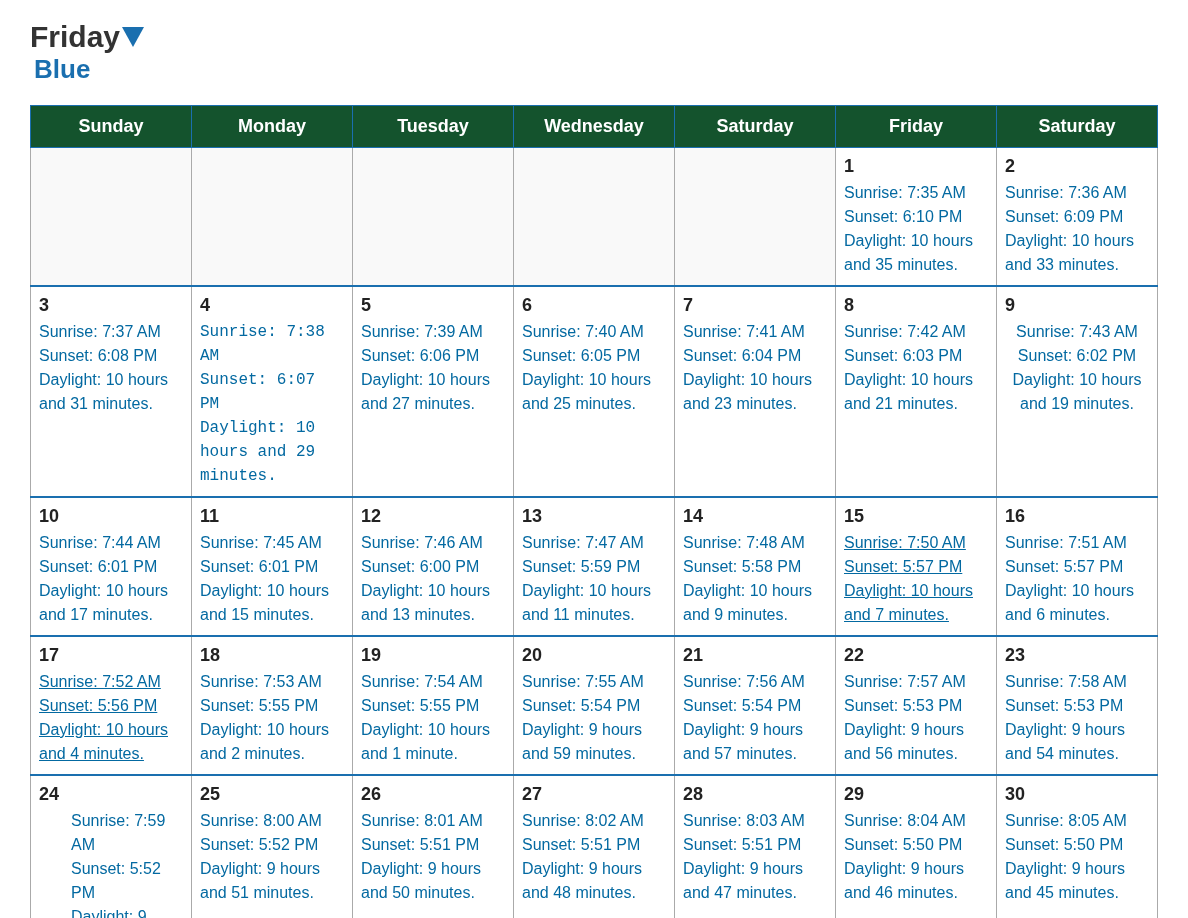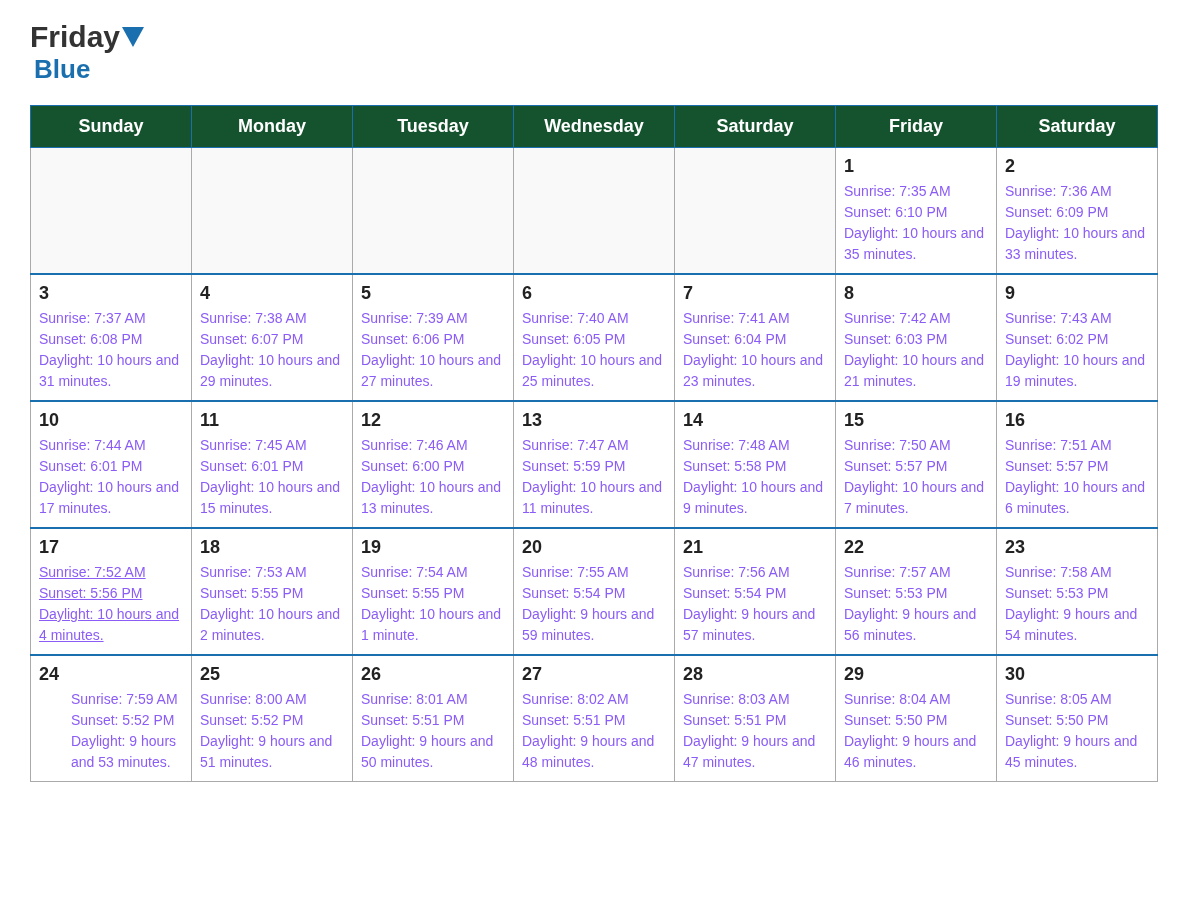--- a/index.html
+++ b/index.html
@@ -55,22 +55,22 @@
       width: calc(100% / 7);
       min-height: 100px;
     }
     .day-number {
       font-size: 18px;
       font-weight: bold;
       color: #222;
       margin-bottom: 4px;
     }
     .day-info {
-      font-size: 14px;
-      color: #8b5cf6;
+      font-size: 16px;
+      color: #0369a1;
       line-height: 1.5;
     }
     .empty-cell {
       background: #f9f9f9;
     }
     tr:not(:first-child) td {
       border-top: 2px solid #1a6faf;
     }
     .logo-row {
       display: flex;
@@ -147,21 +147,21 @@
       </tr>
       <tr>
         <td>
           <div class="day-number">3</div>
           <div class="day-info" style="white-space: pre-line;">Sunrise: 7:37 AM
 Sunset: 6:08 PM
 Daylight: 10 hours and 31 minutes.</div>
         </td>
         <td>
           <div class="day-number">4</div>
-          <div class="day-info" style="white-space: pre-line;">Sunrise: 7:38 AM
+          <div class="day-info" style="white-space: pre-line; font-family: Liberation Mono, monospace;">Sunrise: 7:38 AM
 Sunset: 6:07 PM
 Daylight: 10 hours and 29 minutes.</div>
         </td>
         <td>
           <div class="day-number">5</div>
           <div class="day-info" style="white-space: pre-line;">Sunrise: 7:39 AM
 Sunset: 6:06 PM
 Daylight: 10 hours and 27 minutes.</div>
         </td>
         <td>
@@ -177,21 +177,21 @@
 Daylight: 10 hours and 23 minutes.</div>
         </td>
         <td>
           <div class="day-number">8</div>
           <div class="day-info" style="white-space: pre-line;">Sunrise: 7:42 AM
 Sunset: 6:03 PM
 Daylight: 10 hours and 21 minutes.</div>
         </td>
         <td>
           <div class="day-number">9</div>
-          <div class="day-info" style="white-space: pre-line;">Sunrise: 7:43 AM
+          <div class="day-info" style="white-space: pre-line; text-align: center;">Sunrise: 7:43 AM
 Sunset: 6:02 PM
 Daylight: 10 hours and 19 minutes.</div>
         </td>
       </tr>
       <tr>
         <td>
           <div class="day-number">10</div>
           <div class="day-info" style="white-space: pre-line;">Sunrise: 7:44 AM
 Sunset: 6:01 PM
 Daylight: 10 hours and 17 minutes.</div>
@@ -215,21 +215,21 @@
 Daylight: 10 hours and 11 minutes.</div>
         </td>
         <td>
           <div class="day-number">14</div>
           <div class="day-info" style="white-space: pre-line;">Sunrise: 7:48 AM
 Sunset: 5:58 PM
 Daylight: 10 hours and 9 minutes.</div>
         </td>
         <td>
           <div class="day-number">15</div>
-          <div class="day-info" style="white-space: pre-line;">Sunrise: 7:50 AM
+          <div class="day-info" style="white-space: pre-line; text-decoration: underline;">Sunrise: 7:50 AM
 Sunset: 5:57 PM
 Daylight: 10 hours and 7 minutes.</div>
         </td>
         <td>
           <div class="day-number">16</div>
           <div class="day-info" style="white-space: pre-line;">Sunrise: 7:51 AM
 Sunset: 5:57 PM
 Daylight: 10 hours and 6 minutes.</div>
         </td>
       </tr>

